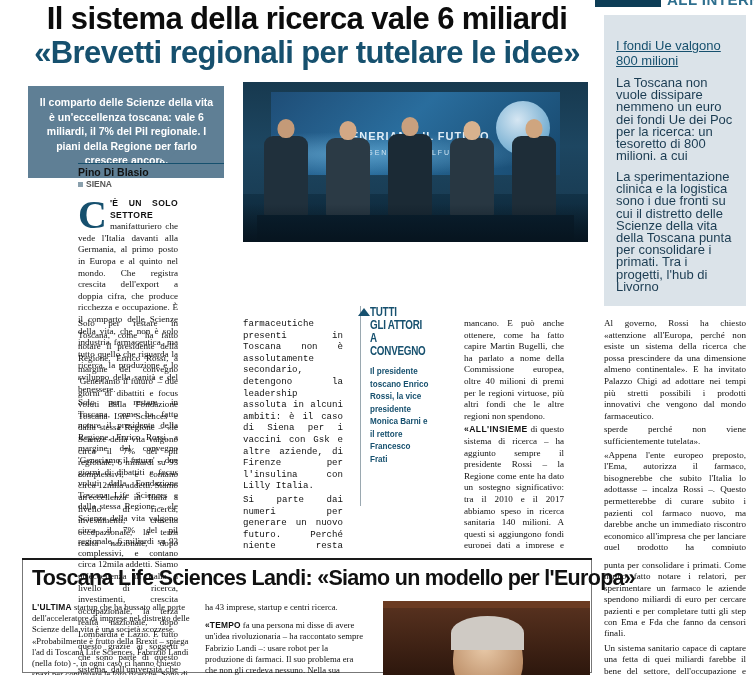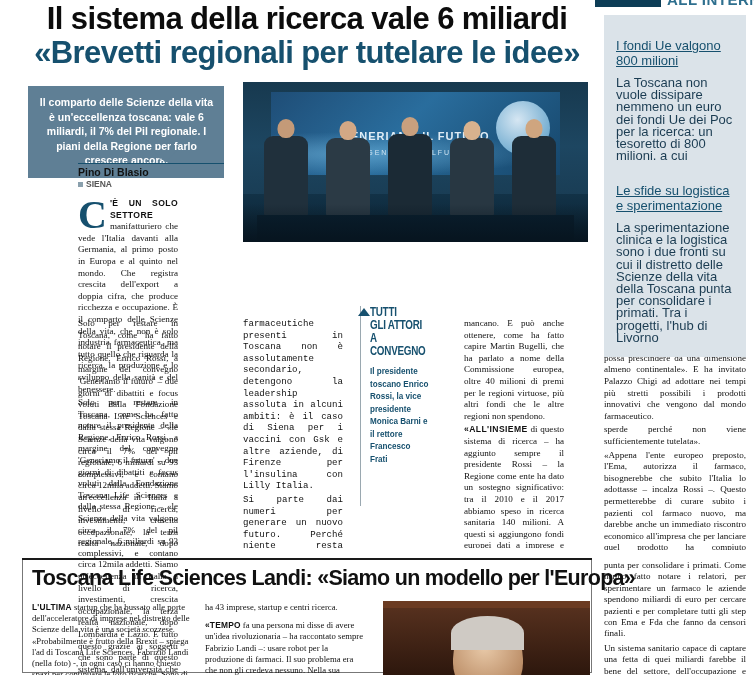--- a/index.html
+++ b/index.html
@@ -220,21 +220,20 @@
     <p>sperde perché non viene sufficientemente tutelata».</p>
     <p>«Appena l'ente europeo preposto, l'Ema, autorizza il farmaco, bisognerebbe che subito l'Italia lo adottasse – incalza Rossi –. Questo permetterebbe di curare subito i pazienti col farmaco nuovo, ma darebbe anche un immediato riscontro economico all'impresa che per lanciare quel prodotto ha compiuto investimenti ingenti».</p>
 
   </div>
 
   <div class="side side1">
     <h3>I fondi Ue valgono 800 milioni</h3>
     <p>La Toscana non vuole dissipare nemmeno un euro dei fondi Ue dei Poc per la ricerca: un tesoretto di 800 milioni, a cui potrebbero aggiungersi 40 in quanto Regione virtuosa</p>
   </div>
   <div class="side side2">
-    <h3>Le sfide su logistica e sperimentazione</h3>
     <p>La sperimentazione clinica e la logistica sono i due fronti su cui il distretto delle Scienze della vita della Toscana punta per consolidare i primati. Tra i progetti, l'hub di Livorno</p>
   </div>
 
   <div class="rule"></div>
   <div class="botbox"></div>
   <div class="bothl">Toscana Life Sciences Landi: «Siamo un modello per l'Europa»</div>
 
   <div class="bcol b1">
     <p><b>L'ULTIMA</b><span> startup che ha bussato alle porte dell'acceleratore di imprese nel distretto delle Scienze della vita è una società scozzese. «Probabilmente è frutto della Brexit – spiega l'ad di Toscana Life Sciences, Fabrizio Landi (nella foto) -, in ogni caso ci hanno chiesto spazi per continuare le loro ricerche. Sono di</span></p>
   </div>

